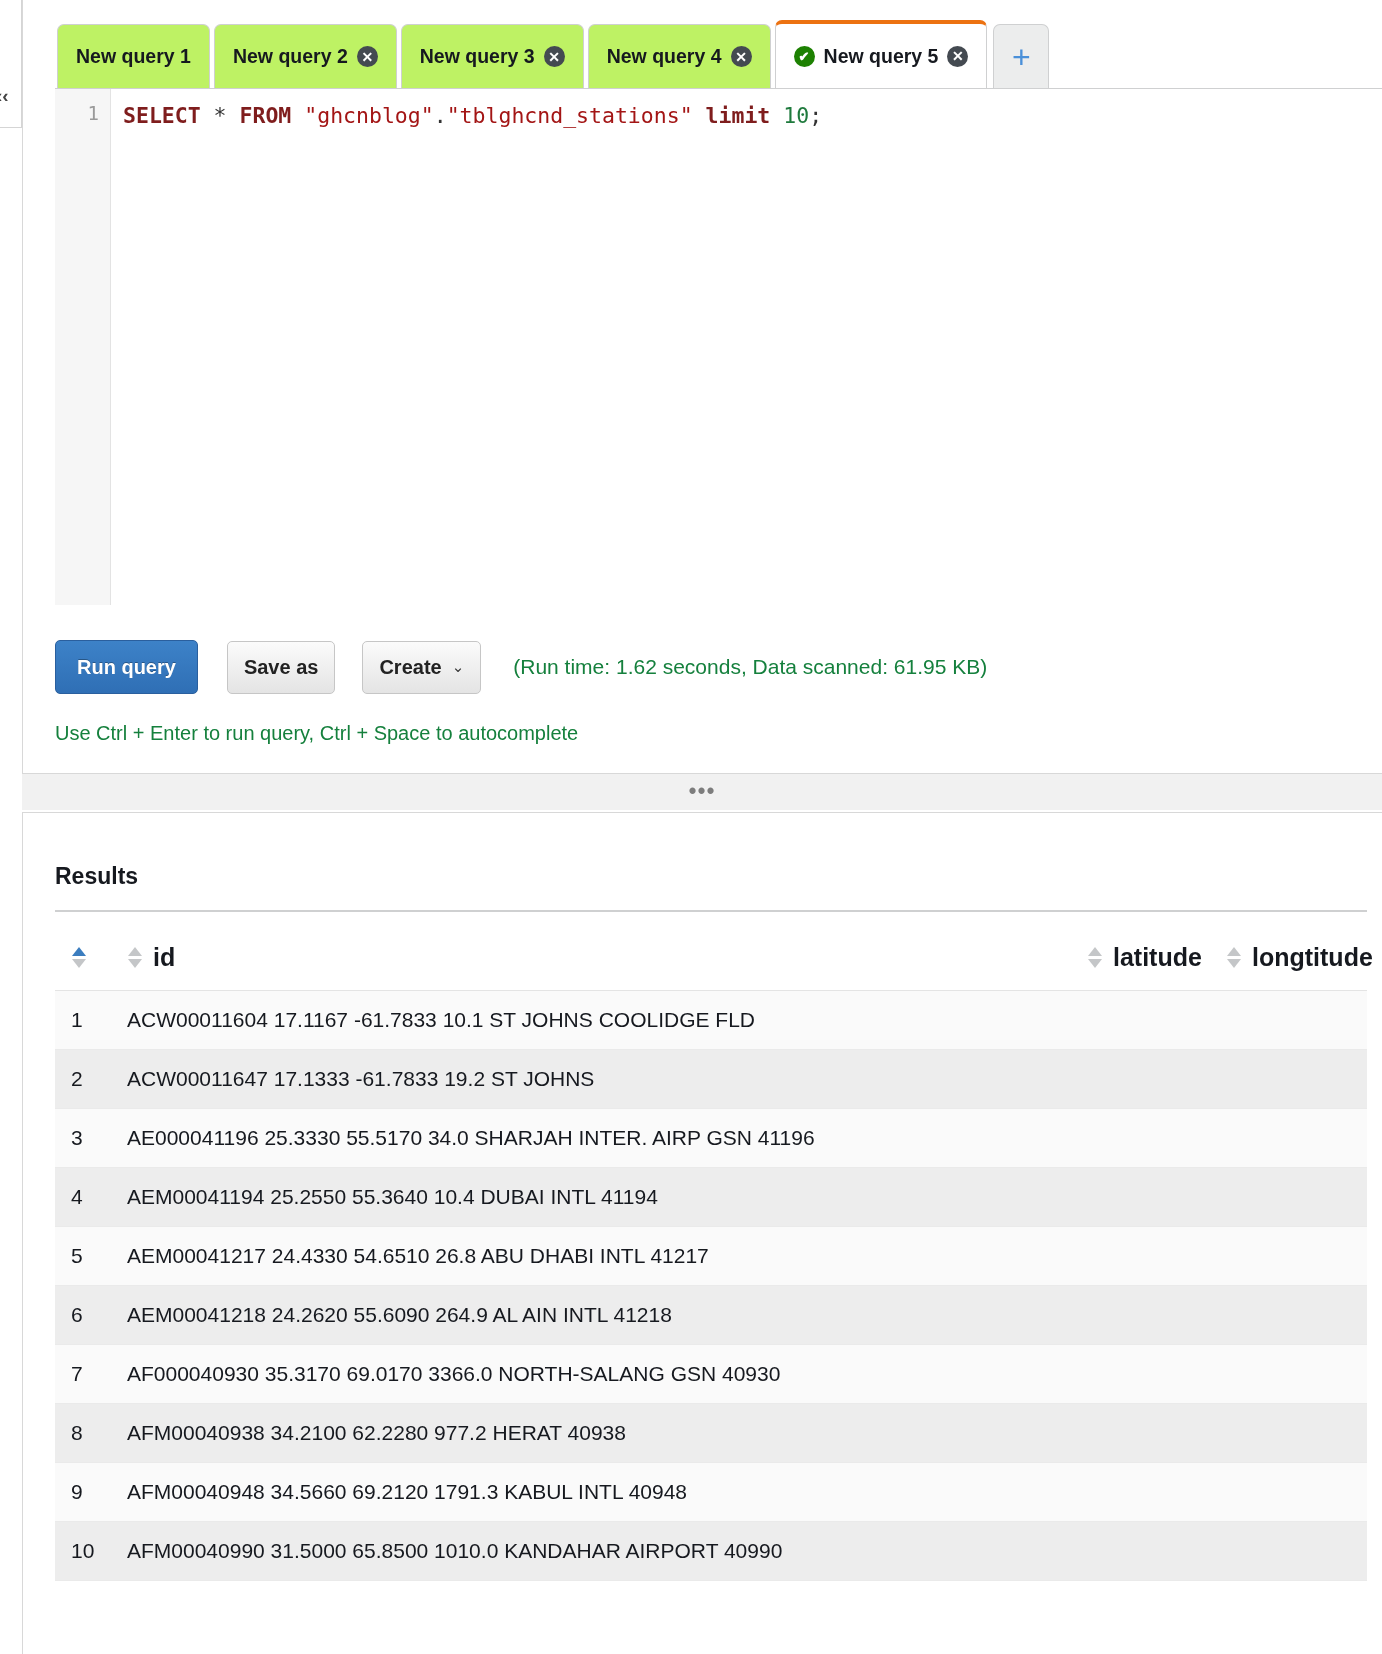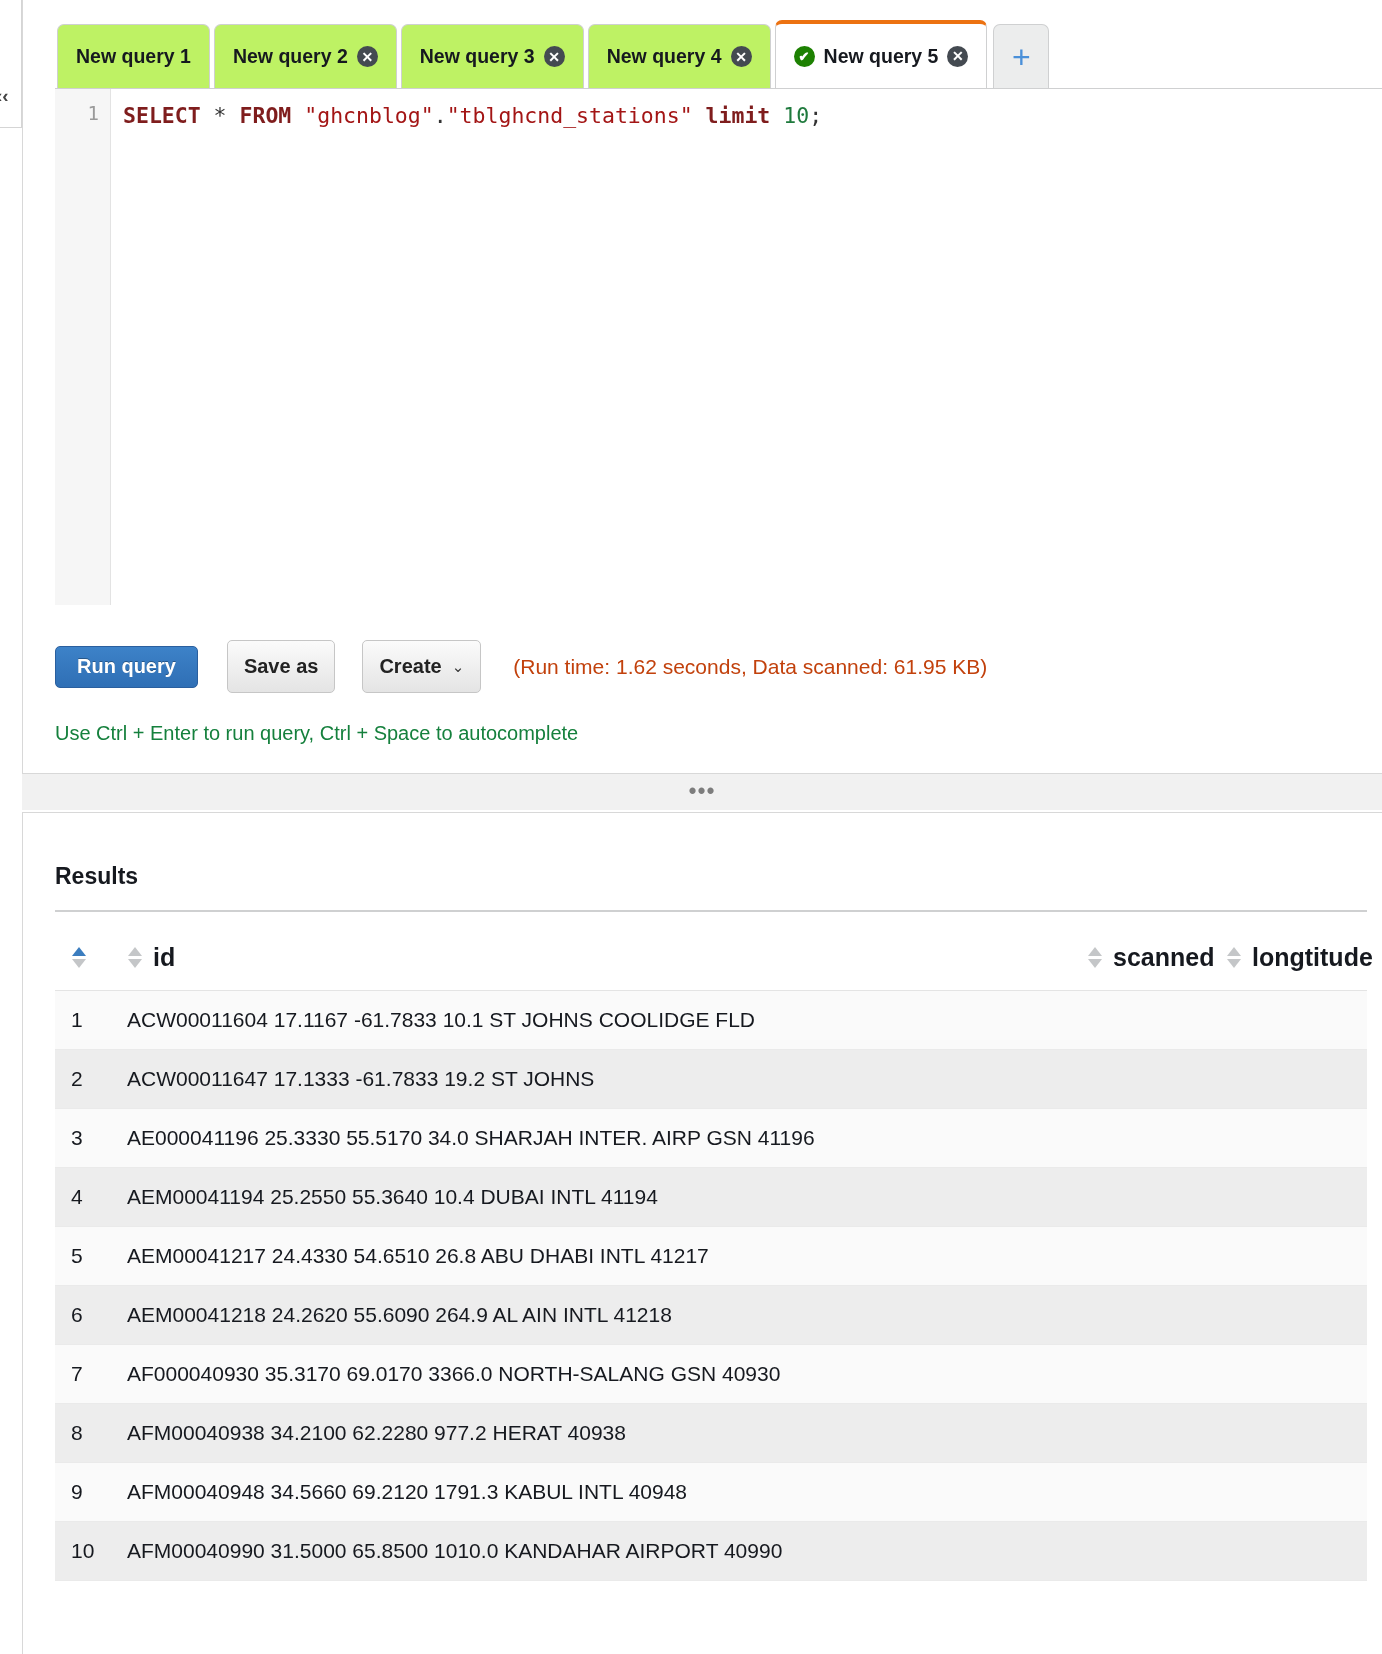--- a/index.html
+++ b/index.html
@@ -171,21 +171,21 @@
     cursor: pointer;
     display: inline-flex;
     align-items: center;
     justify-content: center;
     white-space: nowrap;
   }
   .btn-primary {
     background: linear-gradient(180deg,#3d82c8 0%, #2f6fb5 100%);
     border: 1px solid #2a5f9e;
     color: #ffffff;
-    height: 42px;
+    height: 54px;
     padding: 16px 21px;
     text-shadow: 0 -1px 0 rgba(0,0,0,.3);
   }
   .btn-secondary {
     background: linear-gradient(180deg,#fbfbfb 0%, #e4e4e4 100%);
     border: 1px solid #c6c6c6;
     color: #222222;
     height: 53px;
     padding: 0 16px;
   }
@@ -193,21 +193,21 @@
     margin-left: 10px;
     font-size: 15px;
     font-weight: normal;
     color: #333;
   }
   .spacer-24 { width: 29px; }
   .spacer-20 { width: 27px; }
   .runstats {
     margin-left: 32px;
     font-size: 21px;
-    color: #c2410c;
+    color: #15803d;
     white-space: nowrap;
   }
   .hint {
     position: absolute;
     left: 32px; top: 722px;
     font-size: 20px;
     color: #15803d;
   }
 
   
@@ -390,21 +390,21 @@
                 </span>
                 <span>id</span>
               </div>
             </th>
             <th class="col-lat">
               <div class="th-inner">
                 <span class="sorter">
                   <i class="up"></i>
                   <i class="down"></i>
                 </span>
-                <span>scanned</span>
+                <span>latitude</span>
               </div>
             </th>
             <th class="col-lon">
               <div class="th-inner">
                 <span class="sorter">
                   <i class="up"></i>
                   <i class="down"></i>
                 </span>
                 <span>longtitude</span>
               </div>

